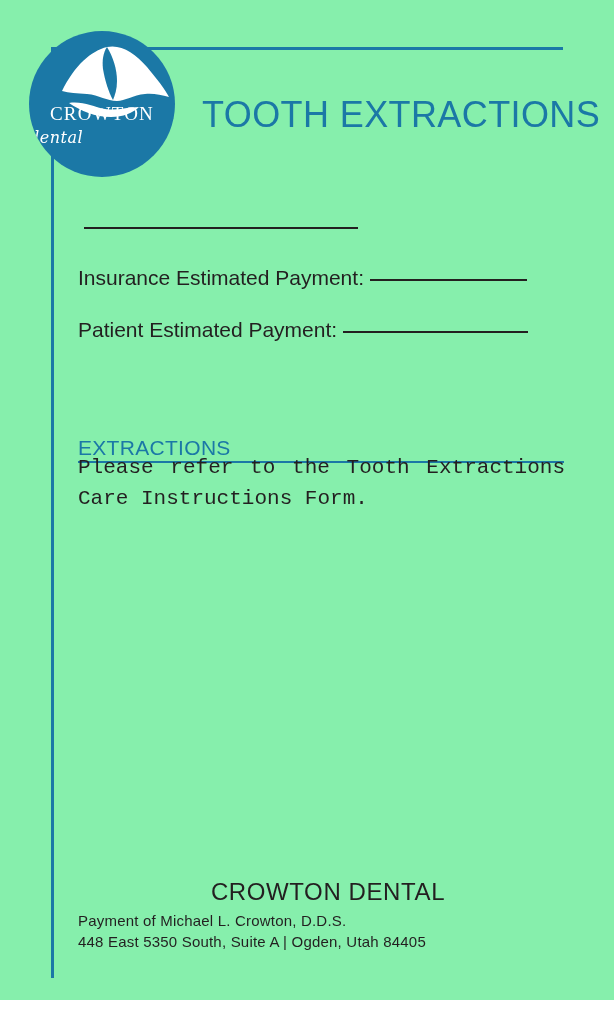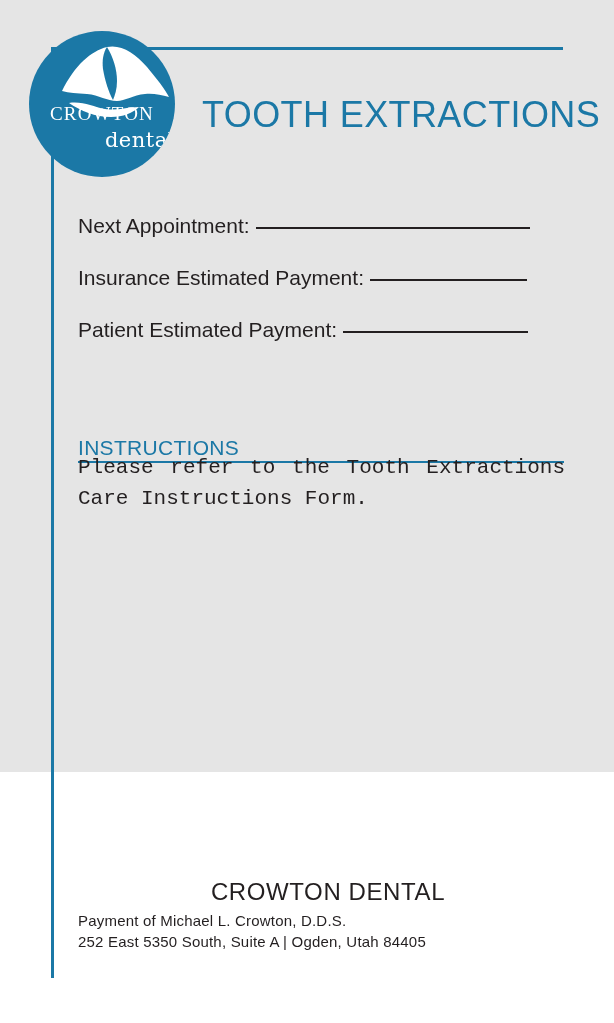--- a/index.html
+++ b/index.html
@@ -13,22 +13,22 @@
     position: relative;
     font-family: "Liberation Sans", sans-serif;
     color: #231f20;
     overflow: hidden;
   }
 
   .page {
     position: absolute;
     left: 0; top: 0;
     width: 614px;
-    height: 772px;
-    background: #e5e5e5;
+    height: 1000px;
+    background: #86efac;
   }
 
   
   .left-rule {
     position: absolute;
     left: 51px;
     top: 48px;
     width: 3px;
     height: 930px;
     background: #1b78a6;
@@ -65,24 +65,25 @@
     color: #ffffff;
     font-family: "Liberation Serif", serif;
     font-size: 19px;
     letter-spacing: 1.2px;
   }
   .logo-sub {
     position: absolute;
     left: 0;
     top: 97px;
     width: 146px;
-    text-align: right;
+    text-align: left;
     color: #ffffff;
     font-family: "DejaVu Serif", serif;
-    font-size: 21px;
+    font-style: italic;
+    font-size: 16px;
     letter-spacing: 0.5px;
   }
 
   
   .title {
     position: absolute;
     left: 202px;
     top: 78px;
     width: 370px;
     color: #1b78a6;
@@ -194,34 +195,34 @@
       <path d="M78 16 C84 26, 88 38, 88 50 C88 58, 86 64, 84 69 C80 62, 76 50, 74 38 C73 30, 74 22, 78 16 Z" fill="#1b78a6"></path>
     </svg>
     <div class="logo-word">CROWTON</div>
     <div class="logo-sub">dental</div>
   </div>
 
   <div class="title">TOOTH EXTRACTIONS</div>
 
   <div class="form">
     <div class="form-row">
-      <span class="lbl">Next Appointment:</span><span class="fill fill-appt"></span>
+      <span class="fill fill-appt"></span>
     </div>
     <div class="form-row">
       <span class="lbl">Insurance Estimated Payment:</span><span class="fill fill-ins"></span>
     </div>
     <div class="form-row">
       <span class="lbl">Patient Estimated Payment:</span><span class="fill fill-pat"></span>
     </div>
   </div>
 
 
-  <div class="instr-head">INSTRUCTIONS</div>
+  <div class="instr-head">EXTRACTIONS</div>
   <div class="instr-rule"></div>
   <div class="instr-body">Please refer to the Tooth Extractions Care Instructions Form.</div>
 
   <div class="footer">
     <div class="footer-name">CROWTON DENTAL</div>
     <div class="footer-line">Payment of Michael L. Crowton, D.D.S.</div>
-    <div class="footer-line">252 East 5350 South, Suite A  |  Ogden, Utah 84405</div>
+    <div class="footer-line">448 East 5350 South, Suite A  |  Ogden, Utah 84405</div>
   </div>
 
 </div>
 
 </body></html>

